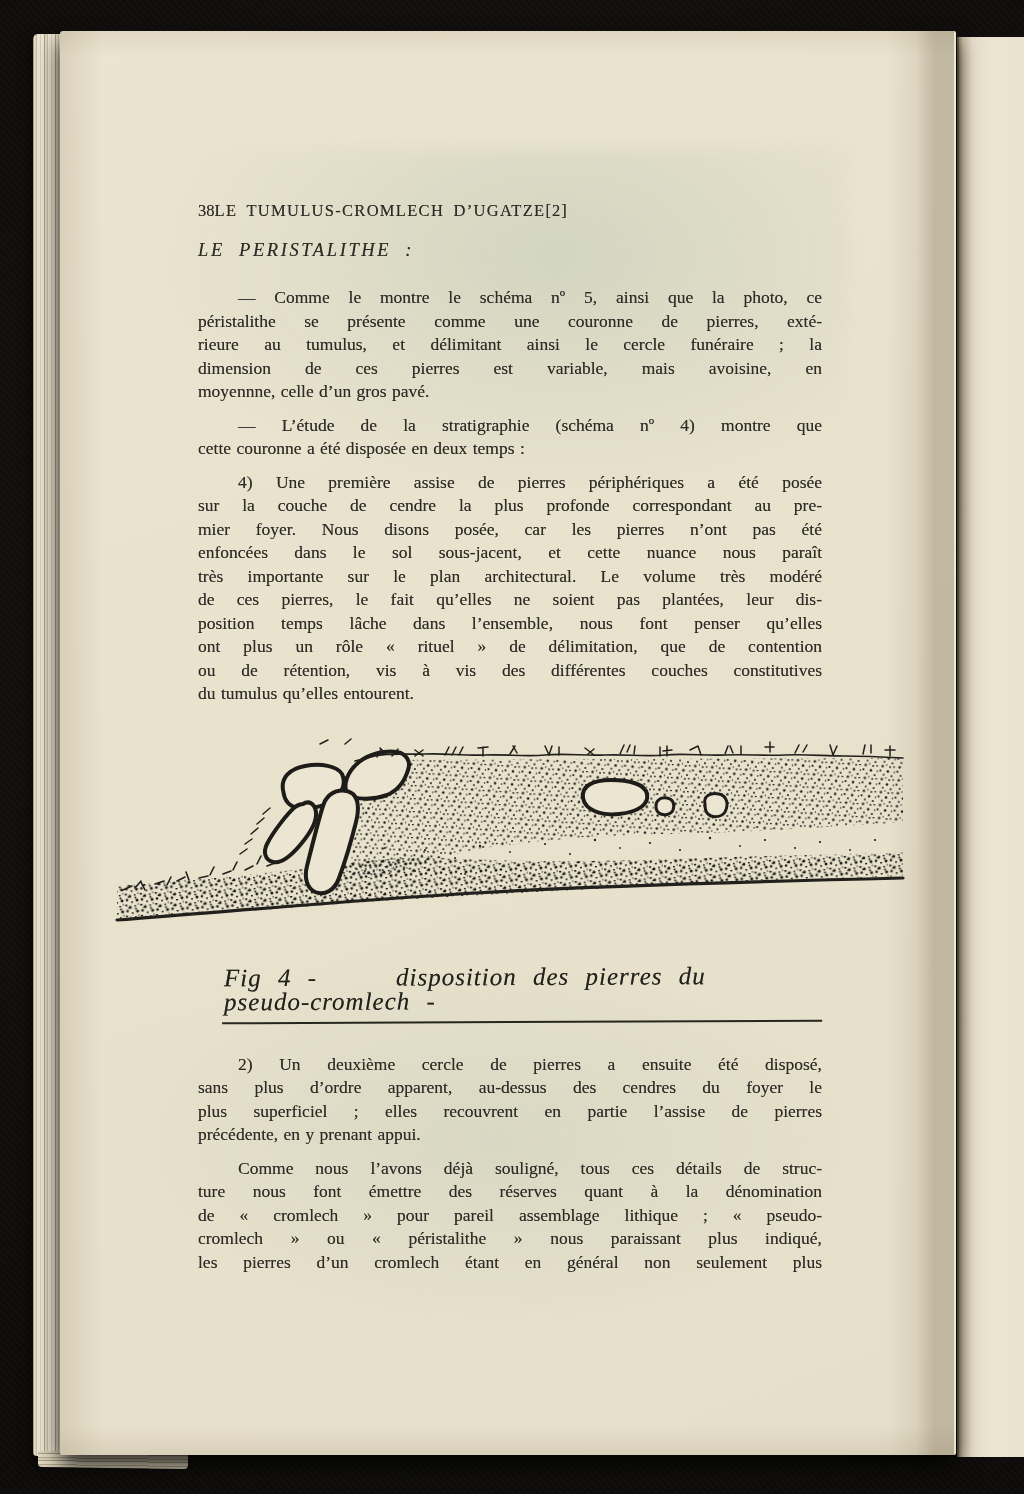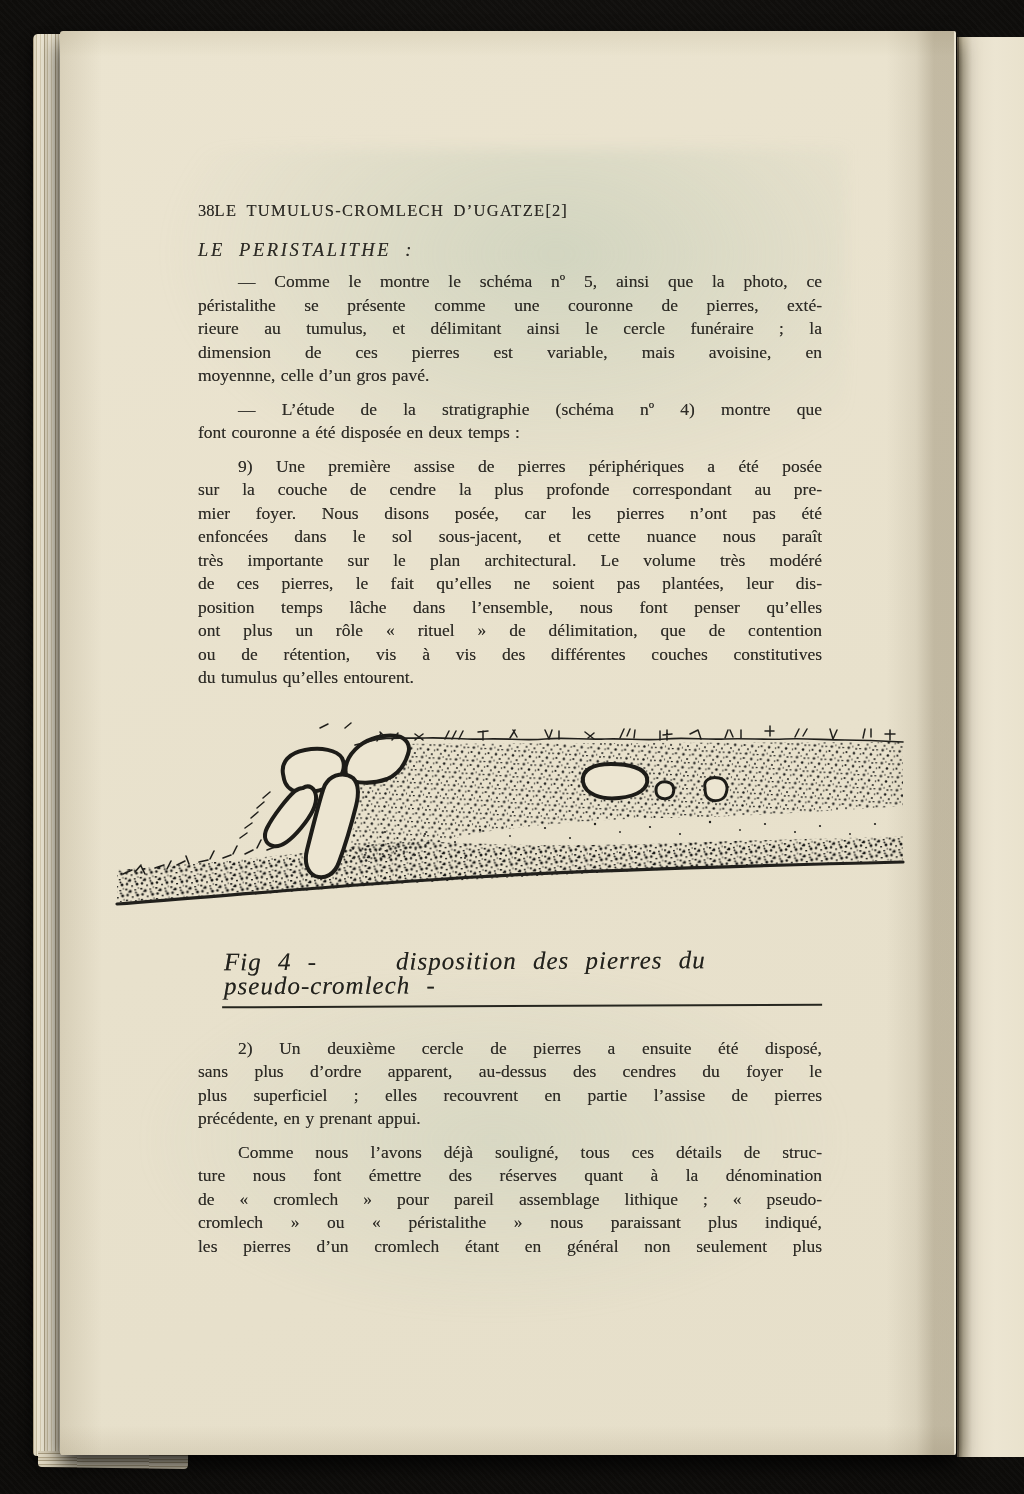--- a/index.html
+++ b/index.html
@@ -60,21 +60,21 @@
   .column{
     position:absolute;left:138px;top:168px;width:624px;
     color:#2d2b26;font-size:17.5px;line-height:23.5px;word-spacing:1px;
     text-shadow:0 0 0.5px rgba(45,42,35,0.55);
   }
   .header-row{display:flex;align-items:baseline;font-size:16.5px;}
   .running-title{letter-spacing:1.3px;word-spacing:4px;}
   .bracket-ref{letter-spacing:1px;}
   .section-heading{margin-top:16px;font-style:italic;font-size:18.5px;letter-spacing:2.6px;word-spacing:7px;}
 
-  .paragraphs.top{margin-top:8px;}
+  .paragraphs.top{margin-top:24px;}
   .paragraphs .para + .para{margin-top:10px;}
   .paragraphs.bottom .para + .para{}
   .line{text-align:justify;text-align-last:justify;white-space:normal;}
   .line.last{text-align-last:left;}
   .para .line:first-child{text-indent:40px;}
 
   
   .figure-wrap{margin-top:22px;margin-left:-83px;width:790px;height:205px;}
   .figure-wrap svg{display:block;}
   .fig-caption{
@@ -117,24 +117,24 @@
       <div class="paragraphs top" id="paragraphs-top">
           <div class="para">
             <div class="line">— Comme le montre le schéma nº 5, ainsi que la photo, ce</div>
             <div class="line">péristalithe se présente comme une couronne de pierres, exté-</div>
             <div class="line">rieure au tumulus, et délimitant ainsi le cercle funéraire ; la</div>
             <div class="line">dimension de ces pierres est variable, mais avoisine, en</div>
             <div class="line last">moyennne, celle d’un gros pavé.</div>
           </div>
           <div class="para">
             <div class="line">— L’étude de la stratigraphie (schéma nº 4) montre que</div>
-            <div class="line last">font couronne a été disposée en deux temps :</div>
-          </div>
-          <div class="para">
-            <div class="line">9) Une première assise de pierres périphériques a été posée</div>
+            <div class="line last">cette couronne a été disposée en deux temps :</div>
+          </div>
+          <div class="para">
+            <div class="line">4) Une première assise de pierres périphériques a été posée</div>
             <div class="line">sur la couche de cendre la plus profonde correspondant au pre-</div>
             <div class="line">mier foyer. Nous disons posée, car les pierres n’ont pas été</div>
             <div class="line">enfoncées dans le sol sous-jacent, et cette nuance nous paraît</div>
             <div class="line">très importante sur le plan architectural. Le volume très modéré</div>
             <div class="line">de ces pierres, le fait qu’elles ne soient pas plantées, leur dis-</div>
             <div class="line">position temps lâche dans l’ensemble, nous font penser qu’elles</div>
             <div class="line">ont plus un rôle « rituel » de délimitation, que de contention</div>
             <div class="line">ou de rétention, vis à vis des différentes couches constitutives</div>
             <div class="line last">du tumulus qu’elles entourent.</div>
           </div>

